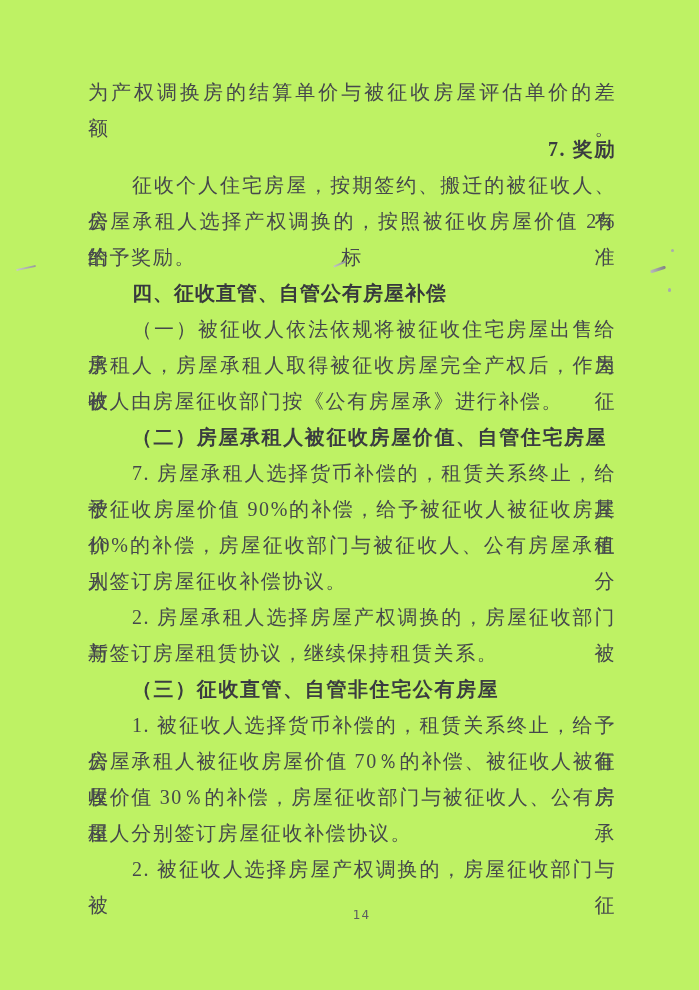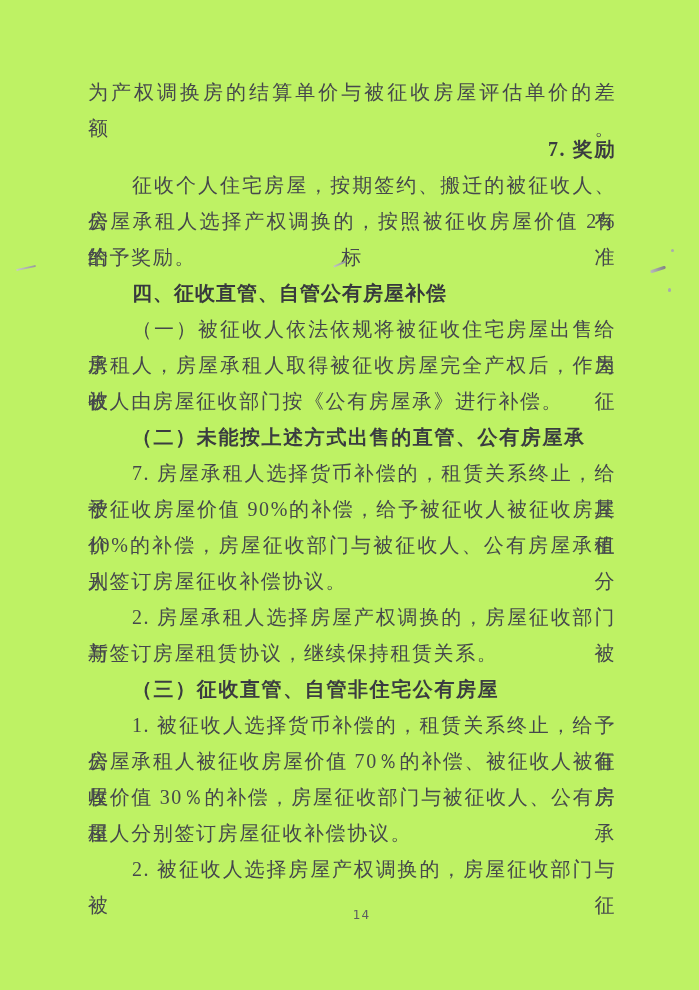--- a/index.html
+++ b/index.html
@@ -96,21 +96,21 @@
   <div class="text-block">
     <div class="line fill">为产权调换房的结算单价与被征收房屋评估单价的差额。</div>
     <div class="line indent h-kai gap-before">7. 奖励</div>
     <div class="line indent fill">征收个人住宅房屋，按期签约、搬迁的被征收人、公有</div>
     <div class="line fill">房屋承租人选择产权调换的，按照被征收房屋价值 2%的标准</div>
     <div class="line">给予奖励。</div>
     <div class="line indent h-sans">四、征收直管、自管公有房屋补偿</div>
     <div class="line indent fill">（一）被征收人依法依规将被征收住宅房屋出售给房屋</div>
     <div class="line fill">承租人，房屋承租人取得被征收房屋完全产权后，作为被征</div>
     <div class="line">收人由房屋征收部门按《公有房屋承》进行补偿。</div>
-    <div class="line indent h-kai">（二）未能按上述方式出售的直管、公有房屋承</div>
+    <div class="line indent h-kai">（二）房屋承租人被征收房屋价值、自管住宅房屋</div>
     <div class="line indent fill">7. 房屋承租人选择货币补偿的，租赁关系终止，给予其</div>
     <div class="line fill">被征收房屋价值 90%的补偿，给予被征收人被征收房屋价值</div>
     <div class="line fill">10%的补偿，房屋征收部门与被征收人、公有房屋承租人分</div>
     <div class="line">别签订房屋征收补偿协议。</div>
     <div class="line indent fill">2. 房屋承租人选择房屋产权调换的，房屋征收部门与被</div>
     <div class="line">新签订房屋租赁协议，继续保持租赁关系。</div>
     <div class="line indent h-kai">（三）征收直管、自管非住宅公有房屋</div>
     <div class="line indent fill">1. 被征收人选择货币补偿的，租赁关系终止，给予公有</div>
     <div class="line fill">房屋承租人被征收房屋价值 70％的补偿、被征收人被征收房</div>
     <div class="line fill">屋价值 30％的补偿，房屋征收部门与被征收人、公有房屋承</div>

